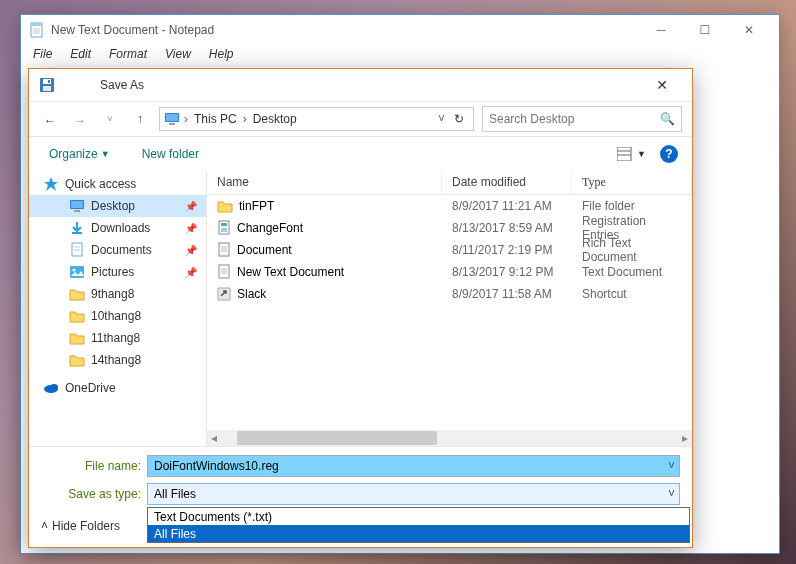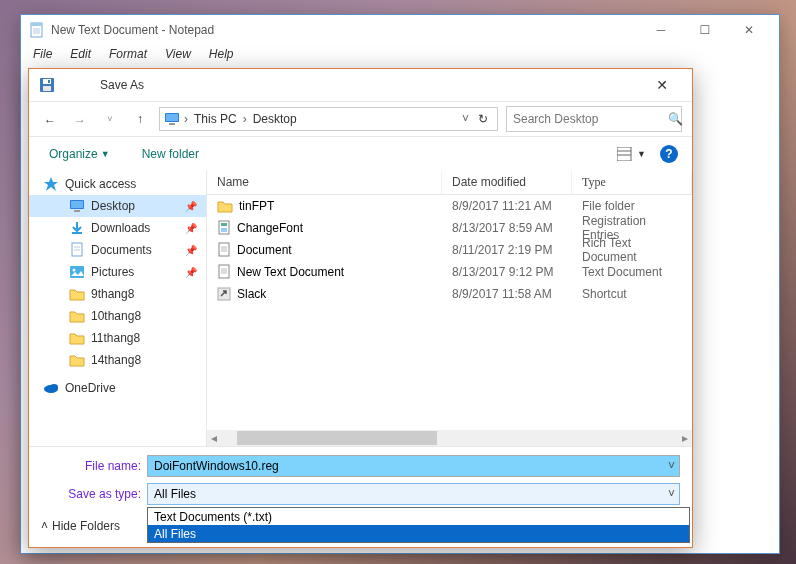--- a/index.html
+++ b/index.html
@@ -19,21 +19,21 @@
 .sa-close { width: 40px; text-align: center; font-size: 14px; color: #333; }
 
 .sa-addr { height: 36px; display: flex; align-items: center; padding: 0 10px; gap: 8px; border-top: 1px solid #e8e8e8; border-bottom: 1px solid #e8e8e8; }
 .nav-btn { width: 22px; height: 22px; display: flex; align-items: center; justify-content: center; color: #888; }
 .nav-btn.active { color: #333; }
 .breadcrumb { flex: 1; height: 24px; border: 1px solid #ccc; display: flex; align-items: center; padding: 0 2px; background: #fff; }
 .bc-icon { width: 20px; height: 20px; display: flex; align-items: center; justify-content: center; }
 .bc-seg { padding: 0 4px; color: #333; }
 .bc-sep { color: #666; padding: 0 2px; }
 .bc-refresh { width: 24px; text-align: center; color: #333; }
-.searchbox { width: 176px; height: 24px; border: 1px solid #ccc; display: flex; align-items: center; padding: 12px 6px; background: #fff; }
+.searchbox { width: 200px; height: 24px; border: 1px solid #ccc; display: flex; align-items: center; padding: 12px 6px; background: #fff; }
 .searchbox input { border: none; outline: none; flex: 1; color: #999; }
 .search-icon { color: #666; }
 
 .sa-toolbar { height: 34px; display: flex; align-items: center; padding: 0 14px; }
 .tb-item { color: #0f766e; padding: 4px 6px; display: flex; align-items: center; gap: 3px; }
 .tb-spacer { flex: 1; }
 .tb-view { display: flex; align-items: center; gap: 2px; color: #333; padding: 2px 4px; }
 .tb-help { width: 18px; height: 18px; border-radius: 50%; background: #0a68c8; color: #fff; font-weight: bold; display: flex; align-items: center; justify-content: center; margin-left: 10px; }
 
 .sa-body { flex: 1; display: flex; min-height: 0; }
@@ -54,21 +54,21 @@
 .fl-row { height: 22px; display: flex; align-items: center; }
 .fl-row > div { padding: 0 10px; }
 .fl-name { flex: 1; display: flex; align-items: center; gap: 6px; }
 .fl-date { width: 130px; color: #666; }
 .fl-type { width: 120px; color: #666; }
 .fl-scroll { height: 16px; background: #f0f0f0; display: flex; align-items: center; }
 .fl-scroll .thumb { margin-left: 16px; width: 200px; height: 14px; background: #ccc; }
 
 .sa-bottom { border-top: 1px solid #e8e8e8; padding: 8px 12px 10px 12px; display: flex; flex-direction: column; gap: 6px; position: relative; }
 .form-row { display: flex; align-items: center; gap: 6px; }
-.form-label { width: 100px; text-align: right; color: #6d28d9; }
+.form-label { width: 100px; text-align: right; color: #4d7c0f; }
 .form-field { flex: 1; height: 22px; border: 1px solid #aaa; background: #7dd3fc; display: flex; align-items: center; padding: 0 6px; position: relative; }
 .form-field.type { background: #e8f3fd; border-color: #7fb8e8; }
 .form-field .dd { position: absolute; right: 4px; color: #555; }
 .btn-row { display: flex; align-items: center; gap: 10px; padding-top: 4px; }
 .hide-folders { display: flex; align-items: center; gap: 4px; color: #333; }
 .btn-spacer { flex: 1; }
 .enc-label { color: #333; }
 .enc-field { width: 130px; height: 22px; border: 1px solid #aaa; display: flex; align-items: center; padding: 0 6px; position: relative; }
 .dlg-btn { width: 80px; height: 22px; border: 1px solid #aaa; background: #e8e8e8; display: flex; align-items: center; justify-content: center; }
 .dlg-btn.primary { border: 2px solid #0a68c8; }

